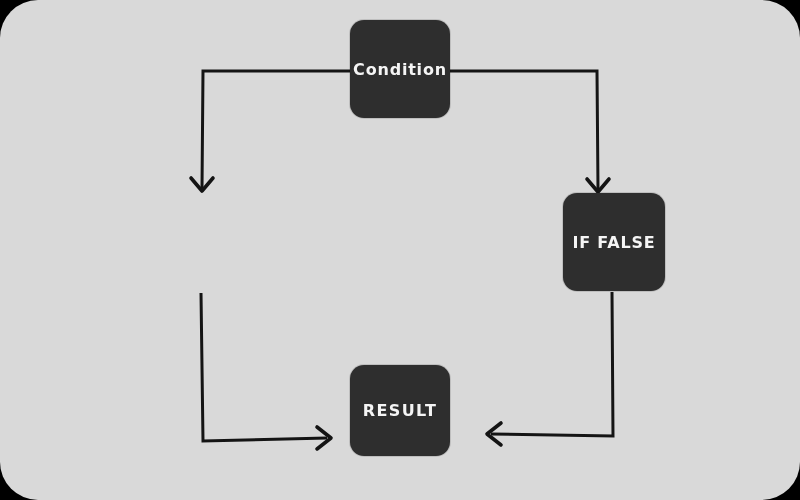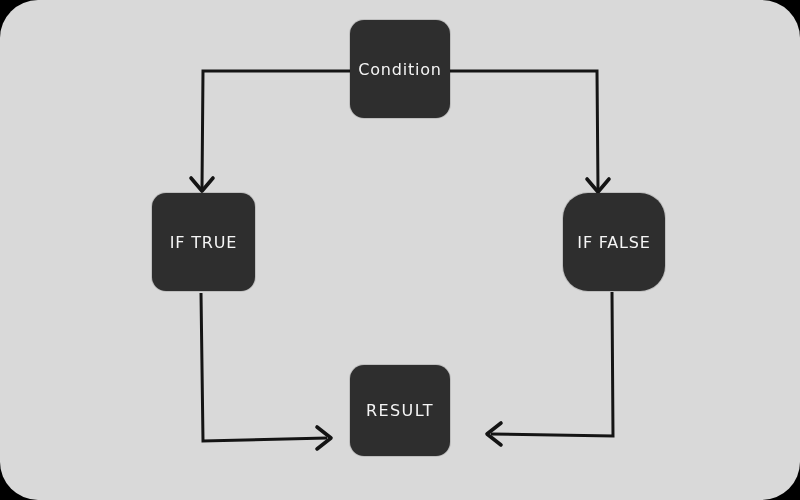--- a/index.html
+++ b/index.html
@@ -35,28 +35,28 @@
   }
   .node {
     position: absolute;
     background: var(--node_fill);
     border-radius: 14px;
     color: var(--node_text);
     display: flex;
     align-items: center;
     justify-content: center;
     font-size: 16px;
-    font-weight: 400;
+    font-weight: 700;
     letter-spacing: 0.8px;
     text-align: center;
     box-shadow: 0 0 0 1px rgba(0,0,0,0.12);
   }
   .node-condition { left: 350px; top: 20px;  width: 100px; height: 98px; }
   .node-if-true   { left: 152px; top: 193px; width: 103px; height: 98px; }
-  .node-if-false  { left: 563px; top: 193px; width: 102px; height: 98px; border-radius: 25px; }
+  .node-if-false  { left: 563px; top: 193px; width: 102px; height: 98px; }
   .node-result    { left: 350px; top: 365px; width: 100px; height: 91px; letter-spacing: 1.4px; }
   .edge-line {
     fill: none;
     stroke: var(--line_color);
     stroke-width: 3;
     stroke-linejoin: miter;
   }
   .arrowhead {
     fill: none;
     stroke: var(--line_color);
@@ -90,22 +90,19 @@
 
     <g>
       <path class="edge-line" d="M612,292 L613,436 L491,434"></path>
       <path class="arrowhead" d="M501,423 L487,434 L501,445"></path>
     </g>
   </svg>
 
   <div class="node node-condition">
     <span>Condition</span>
   </div>
-  <div class="node node-if-true">
-    <span>IF TRUE</span>
-  </div>
   <div class="node node-if-false">
     <span>IF FALSE</span>
   </div>
   <div class="node node-result">
     <span>RESULT</span>
   </div>
 </div>
 
 </body></html>

